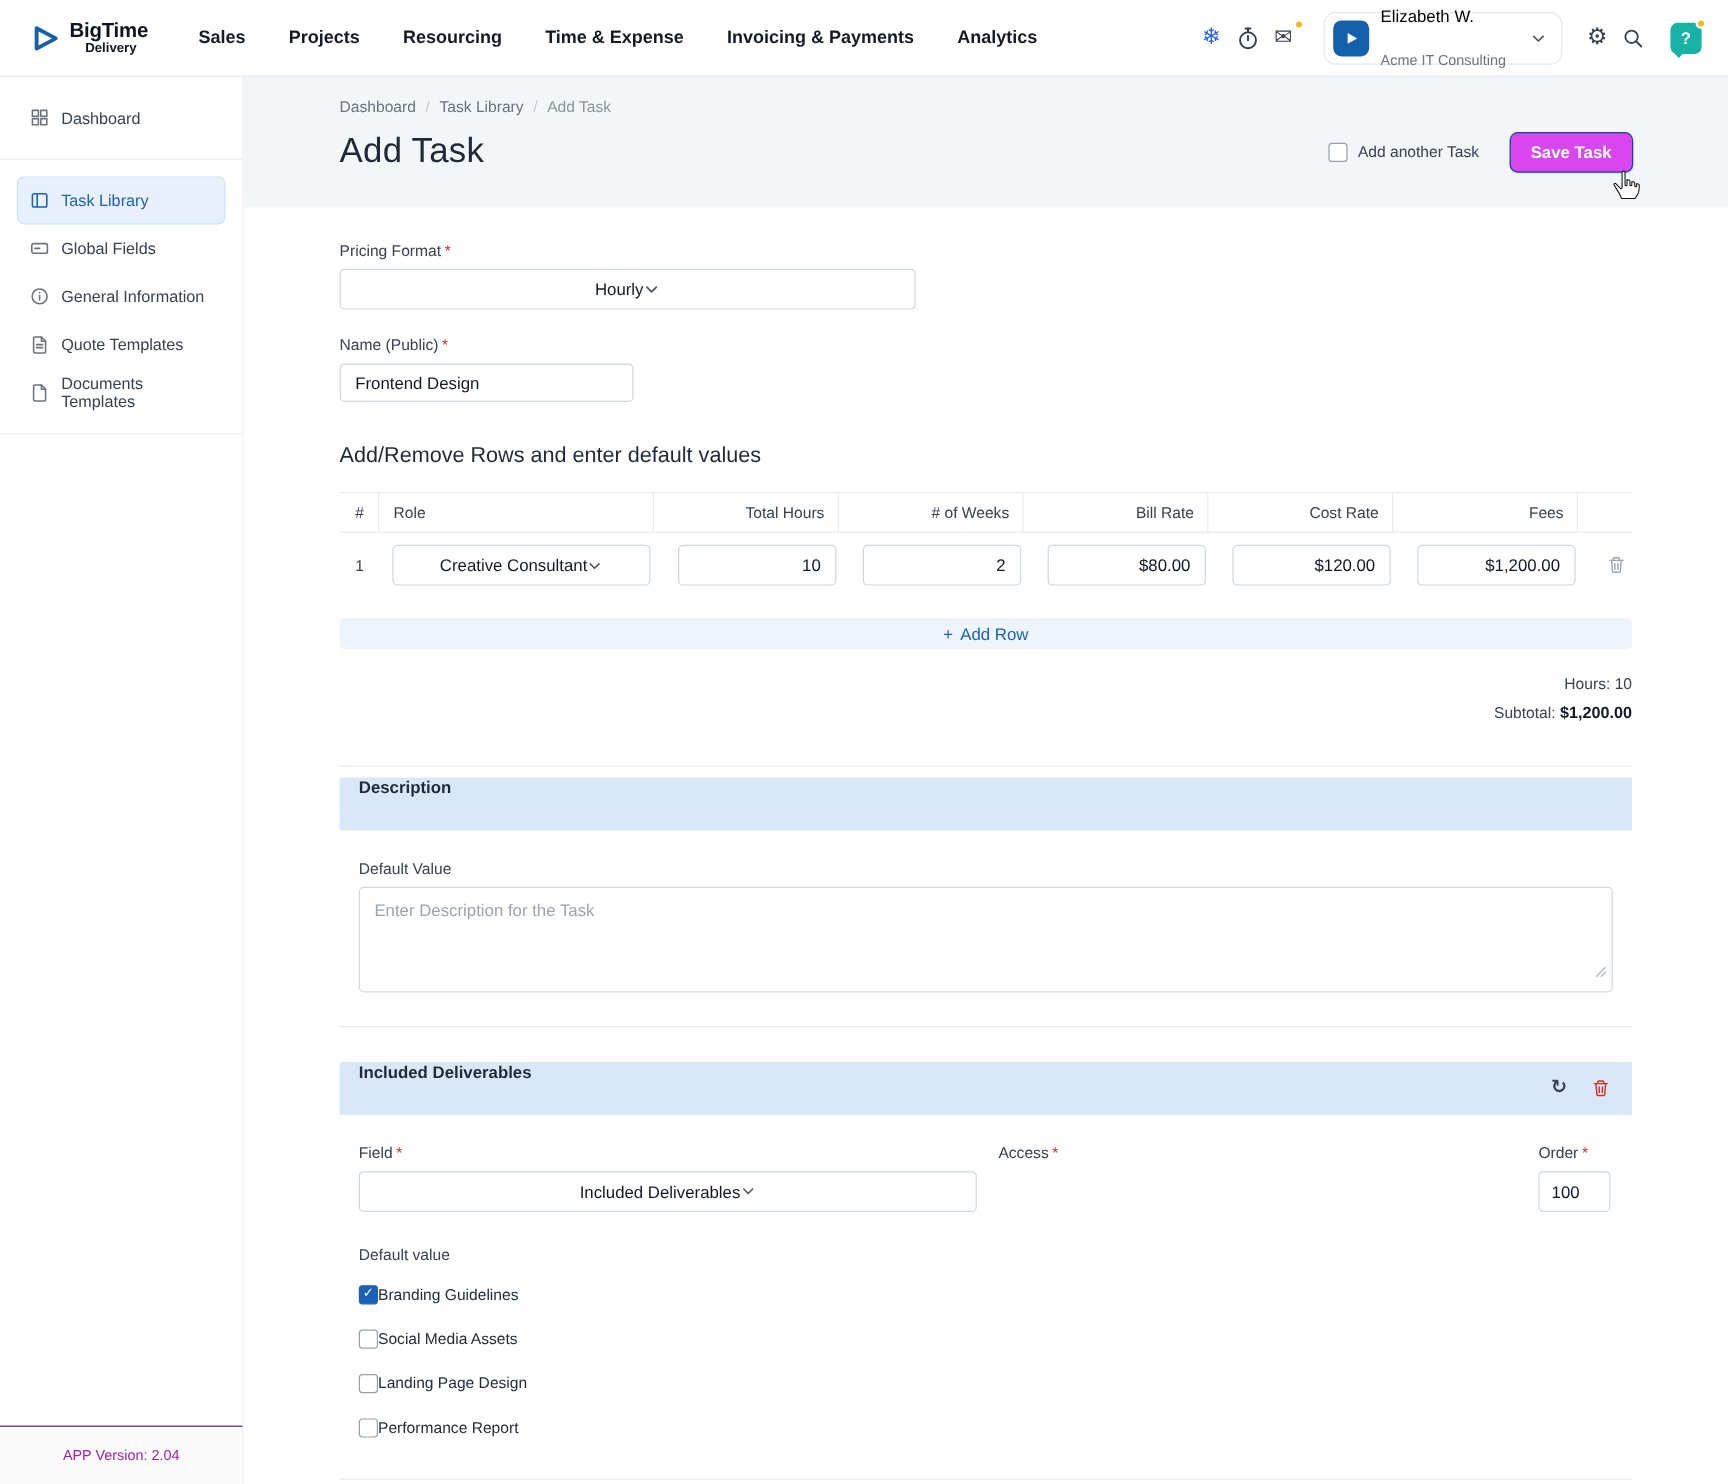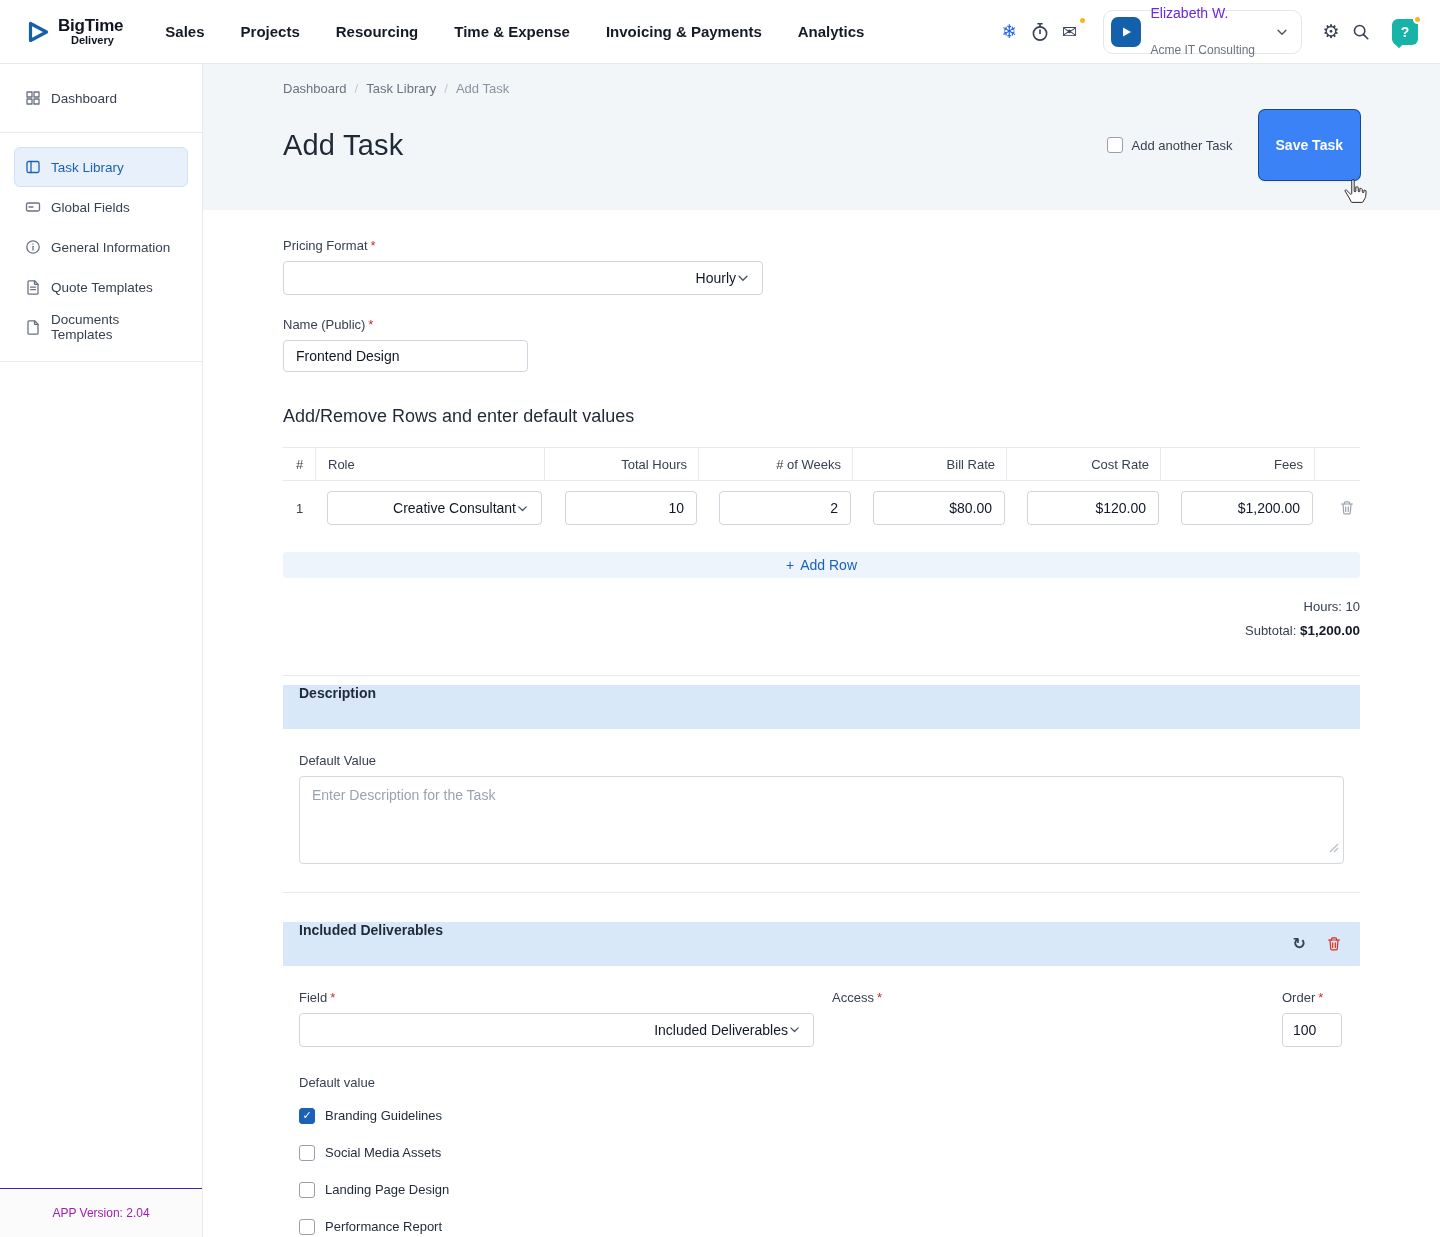--- a/index.html
+++ b/index.html
@@ -27,21 +27,21 @@
   .glyph-dark { font-size:18px; color:#374151; }
   .dot {
     position:absolute; top:-1px; right:-2px; width:9px; height:9px; border-radius:50%;
     background:#f5b81c; border:2px solid #fff;
   }
   .account {
     display:flex; align-items:center; gap:10px; margin:0 14px 0 18px;
     border:1px solid #e3e6ea; border-radius:10px; height:44px; padding:0 12px 0 7px; cursor:pointer; background:#fff;
   }
   .avatar { width:30px; height:30px; border-radius:7px; background:#1460aa; display:flex; align-items:center; justify-content:center; }
-  .acct-name { font-size:14px; font-weight:500; color:#6d28d9; line-height:1.25; }
+  .acct-name { font-size:14px; font-weight:500; color:#000000; line-height:1.25; }
   .acct-co { font-size:12px; color:#6b7280; line-height:1.25;margin-top:20px; }
   .chev { stroke:#4b5563; fill:none; stroke-width:1.6; stroke-linecap:round; stroke-linejoin:round; }
   .acct-chev { margin-left:10px; }
   .help {
     width:26px; height:26px; border-radius:6px; background:#17b3a6; color:#fff;
     font-size:14px; font-weight:700; display:flex; align-items:center; justify-content:center;
     margin-left:16px; position:relative; cursor:pointer;
   }
   .help::after { content:""; position:absolute; bottom:-2px; left:4px; width:6px; height:6px; background:#17b3a6; transform:rotate(45deg); z-index:-1; }
   .help .dot { top:-4px; right:-4px; }
@@ -79,33 +79,33 @@
   .page-title { font-size:29px; font-weight:500; color:#1f2937; letter-spacing:.2px; }
   .title-actions { display:flex; align-items:center; gap:14px; }
   .add-another { display:flex; align-items:center; gap:9px; font-size:13px; color:#374151; }
   .cb {
     width:16px; height:16px; border:1.5px solid #98a1ab; border-radius:3px; background:#fff;
     display:inline-flex; align-items:center; justify-content:center; cursor:pointer; flex:none;
   }
   .cb[data-checked="true"] { background:#1b62b5; border-color:#1b62b5; }
   .cb[data-checked="true"]::after { content:"✓"; color:#fff; font-size:11px; font-weight:700; line-height:1; }
   .btn-primary {
-    position:relative; margin-left:12px; background:#3b82f6; color:#fff; border:none; border-radius:6px;
-    font-size:14px; font-weight:600; padding:27px 17px; cursor:pointer;
+    position:relative; margin-left:12px; background:#d946ef; color:#fff; border:none; border-radius:6px;
+    font-size:14px; font-weight:600; padding:8px 17px; cursor:pointer;
     box-shadow:0 0 0 1px #134a88, 0 1px 2px rgba(16,42,83,.25);
     font-family:inherit;
   }
   .cursor-icon { position:absolute; right:-8px; bottom:-24px; pointer-events:none; }
 
   
   .content { flex:1; padding:28px 80px 60px; background:#fff; overflow:hidden; }
   .field-label { display:flex; align-items:center; gap:3px; font-size:13px; color:#374151; margin-bottom:8px; }
   .req { color:#dc2626; }
   .select {
-    display:flex; align-items:center; justify-content:flex-end; height:34px;
+    display:flex; align-items:center; justify-content:center; height:34px;
     border:1px solid #cfd6de; border-radius:4px; background:#fff; padding:0 12px;
     font-size:14px; color:#111827; cursor:pointer;
   }
   .select-pricing { width:480px; }
   .txt {
     height:34px; border:1px solid #cfd6de; border-radius:4px; background:#fff; padding:0 12px;
     font-size:14px; color:#111827; font-family:inherit; outline:none;
   }
   .input-name { width:245px; height:32px; }
   .fld { margin-bottom:22px; }
@@ -156,21 +156,21 @@
   .resize-handle svg { stroke:#b6bdc6; stroke-width:1.2; }
 
   .deliv-fields { display:flex; gap:18px; margin-bottom:28px; }
   .deliv-fields .fcol { display:flex; flex-direction:column; }
   .w-field { width:515px; }
   .w-access { width:432px; }
   .w-order { width:60px; }
   .input-order { width:60px; padding:0 10px; }
   .default-label { font-size:13px; color:#374151; margin-bottom:18px; }
   .opt-list { display:flex; flex-direction:column; gap:21px; }
-  .opt { display:flex; align-items:center; gap:10px; font-size:13px; color:#1f2937; }
+  .opt { display:flex; align-items:center; font-size:13px; color:#1f2937; }
 </style>
 </head>
 <body>
 
 <div class="app">
 
   <header class="topbar">
     <div class="logo">
       <svg width="30" height="30" viewBox="0 0 30 30">
         <path d="M8.5 6.5 L8.5 23.5 L24.5 15 Z" fill="none" stroke="#1460AA" stroke-width="3.2" stroke-linejoin="round"></path>

